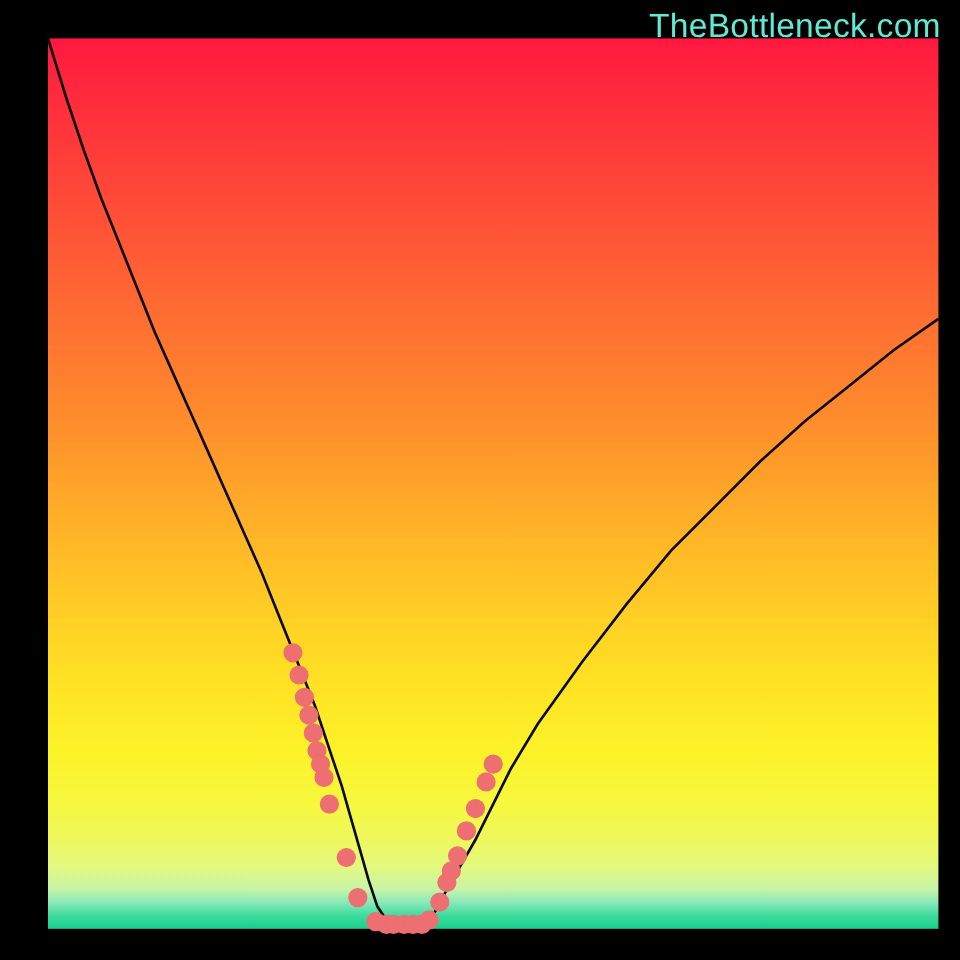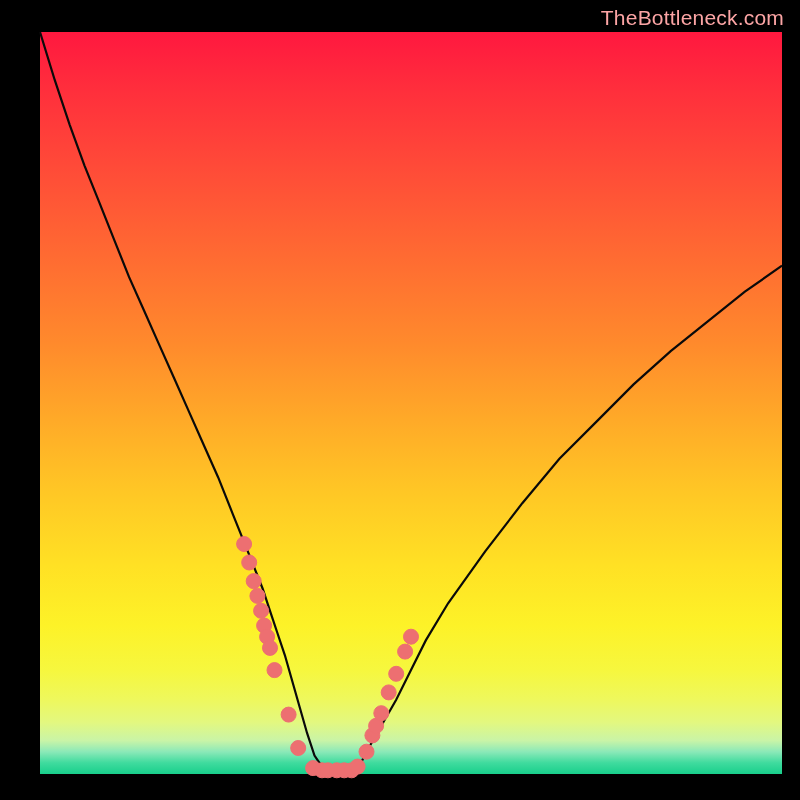--- a/index.html
+++ b/index.html
@@ -40,22 +40,22 @@
       #c9f4a7 95.5%,
       #8be9b8 97%,
       #3fdb9e 98.5%,
       #18cf8b 100%
     );
   }
   .watermark {
     position: absolute;
     top: 6px;
     right: 16px;
-    color: #fca5a5;
-    font-size: 21px;
+    color: #5eead4;
+    font-size: 28px;
     font-weight: 400;
     letter-spacing: 0.2px;
     text-align: center;
   }
   svg.curve {
     position: absolute;
     left: 0;
     top: 0;
     width: 742px;
     height: 742px;

